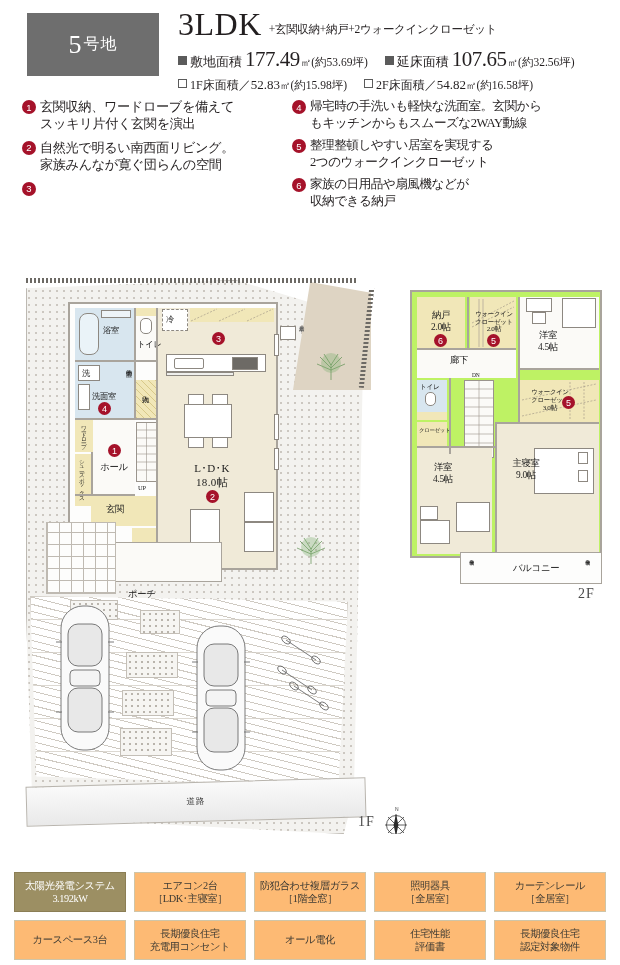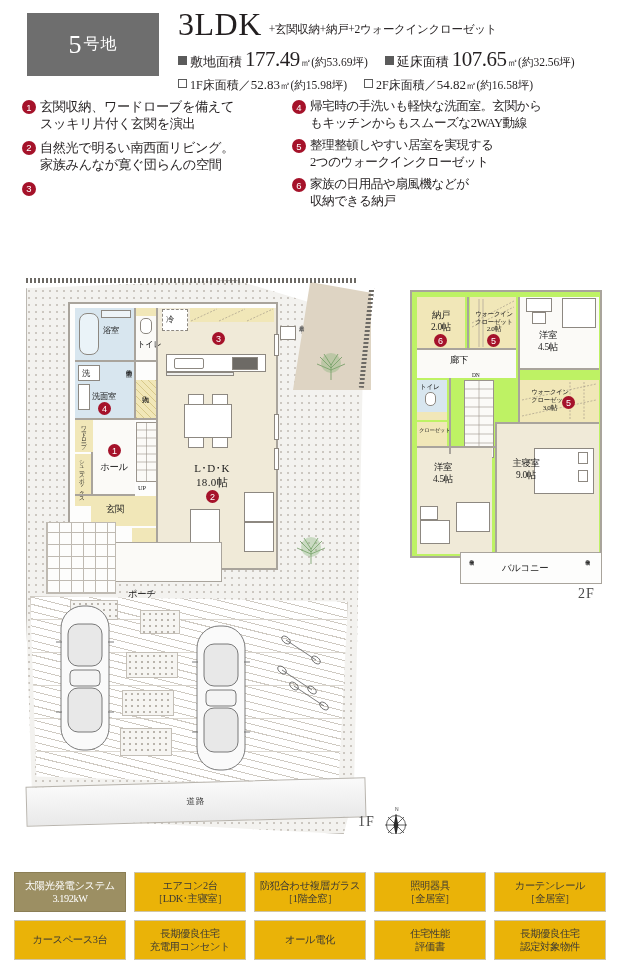--- a/index.html
+++ b/index.html
@@ -168,21 +168,21 @@
     position:absolute; left: 460px; top: 300px; width: 142px; height: 32px;
     background:#fdfdfc; border:1.9px solid #a9a49c;
   }
 
   
   .specs { position: absolute; left: 0; top: 872px; width: 620px; }
   .spec-row { display: flex; gap: 8px; padding: 0 14px; margin-bottom: 8px; }
   .spec {
     flex: 1 1 0; height: 40px;
     border: 1px solid #cfc5a8;
-    background: #eab308;
+    background: #fdba74;
     display:flex; flex-direction:column;
     align-items:center; justify-content:center;
     font-size: 10.3px; line-height: 1.3; color:#3d3a33;
     letter-spacing:-0.4px; text-align:center;
   }
   .spec.filled { background:#9c8f63; border-color:#8b7e55; color:#ffffff; }
   .spec .l2 { display:block; }
 
   
   .compass { position: absolute; left: 378px; top: 806px; width: 26px; height: 30px; }
@@ -553,21 +553,21 @@
     <div class="wall" style="left:106px;top:5px;width:1.6px;height:125px;"></div>
     <div class="wall" style="left:55px;top:5px;width:1.6px;height:52px;"></div>
     <div class="wall" style="left:37px;top:86px;width:1.6px;height:76px;"></div>
     <div class="wall" style="left:83px;top:130px;width:104px;height:1.6px;"></div>
     <div class="wall" style="left:83px;top:130px;width:1.6px;height:132px;"></div>
     <div class="wall" style="left:5px;top:154px;width:78px;height:1.6px;"></div>
     <div class="wall" style="left:106px;top:76px;width:81px;height:1.6px;"></div>
   </div>
 
   <div class="balcony">
-    <span class="lbl mid" style="left:41px;top:10px;">バルコニー</span>
+    <span class="lbl mid" style="left:52px;top:10px;">バルコニー</span>
     <span class="lbl v" style="left:8px;top:4px;font-size:4.6px;">物干金物</span>
     <span class="lbl v" style="left:124px;top:4px;font-size:4.6px;">物干金物</span>
   </div>
 
   <span class="floor-tag" style="left:578px;top:334px;">2F</span>
 </div>
 
 <div class="specs">
   <div class="spec-row">
     <div class="spec filled">

